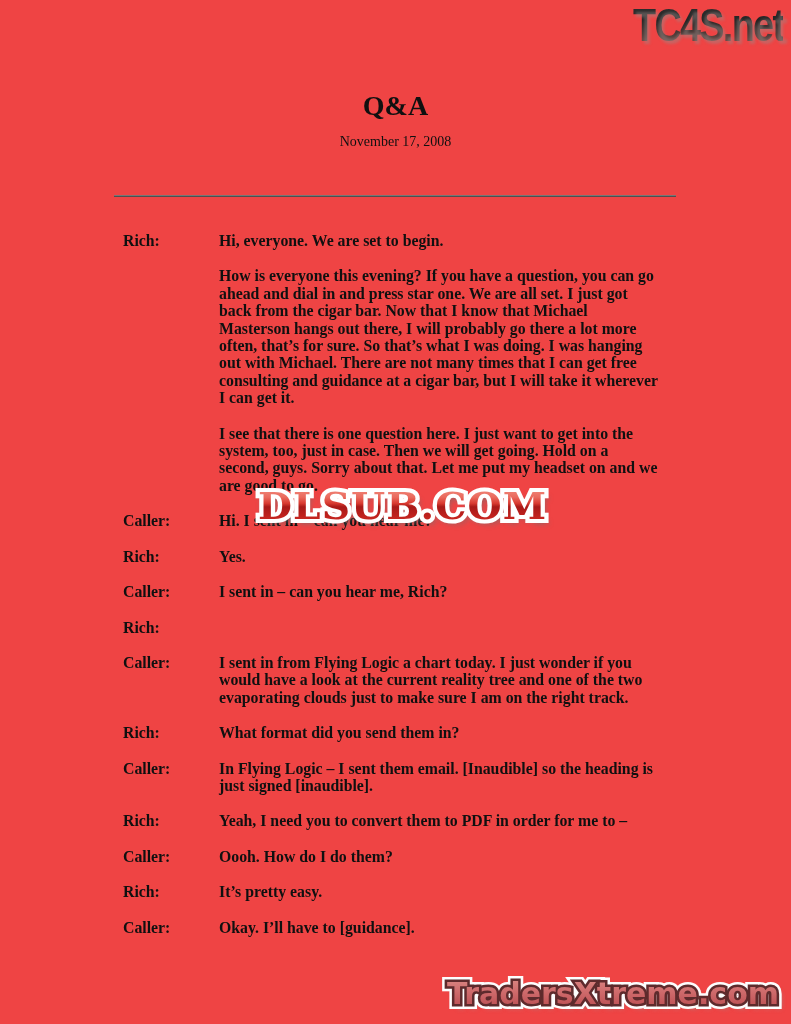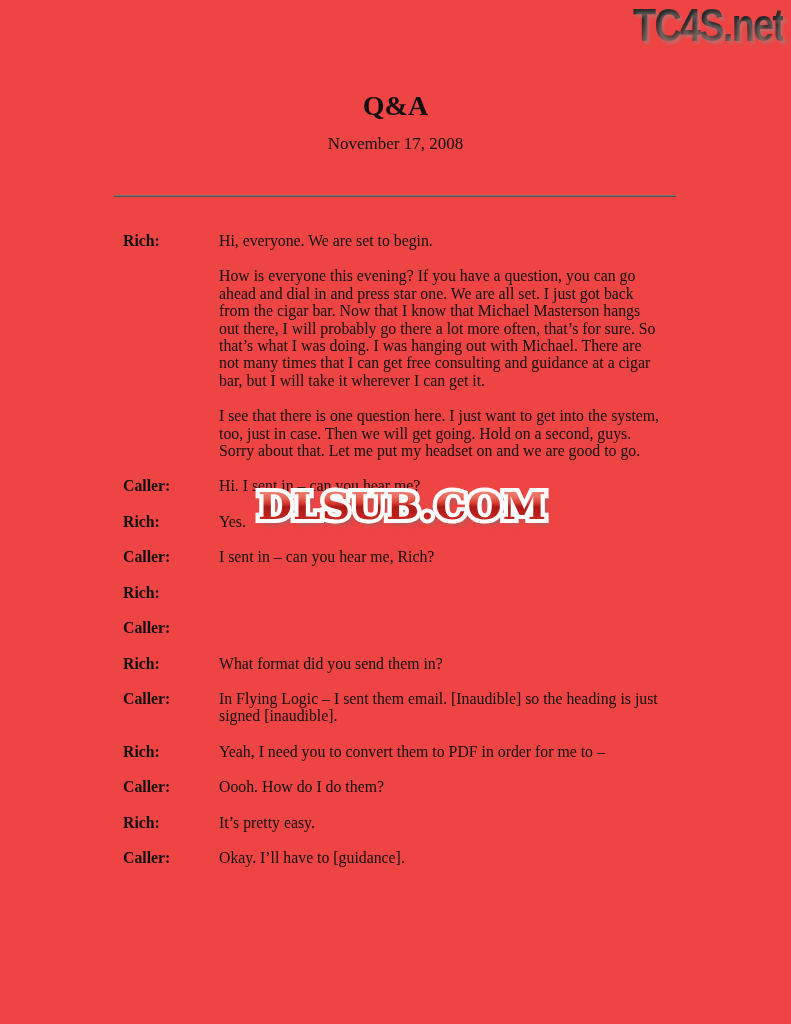--- a/index.html
+++ b/index.html
@@ -24,38 +24,38 @@
     text-shadow:3px 3px 3px rgba(150,140,138,0.45);
   }
 
   
   .title{
     position:absolute;top:90px;left:0;width:100%;
     text-align:center;font-weight:700;font-size:28px;
   }
   .date{
     position:absolute;top:134px;left:0;width:100%;
-    text-align:center;font-size:17px;
+    text-align:center;font-size:14px;
   }
 
   
   .divider{
     position:absolute;top:195px;left:114px;width:562px;height:2px;
     background:linear-gradient(180deg,#8a8a8a 0%,#3c3c3c 100%);
   }
 
   
   .dialogue{
     position:absolute;top:232px;left:114px;width:562px;
     font-size:15.8px;line-height:17.4px;
   }
   .entry{display:flex;margin-bottom:18px;}
   .speaker{width:96px;flex:0 0 96px;font-weight:700;margin-left:9px;}
   .content{flex:1;}
-  .content p{margin:0 16px 18px 0;}
+  .content p{margin:0 16px 18px 0;font-weight:bold;}
   .content p:last-child{margin-bottom:0;}
 
   
   .watermark{
     position:absolute;left:258px;top:483px;
     font-family:"DejaVu Serif", serif;
     font-weight:700;font-size:37px;line-height:46px;letter-spacing:1px;
     transform:scaleX(1.06);transform-origin:left top;
     white-space:nowrap;
   }
@@ -136,20 +136,23 @@
         <p>I sent in – can you hear me, Rich?</p>
       </div>
     </div>
 
     <div class="entry">
       <div class="speaker">Rich:</div>
     </div>
 
     <div class="entry">
       <div class="speaker">Caller:</div>
+      <div class="content">
+        <p>I sent in from Flying Logic a chart today. I just wonder if you would have a look at the current reality tree and one of the two evaporating clouds just to make sure I am on the right track.</p>
+      </div>
     </div>
 
     <div class="entry">
       <div class="speaker">Rich:</div>
       <div class="content">
         <p>What format did you send them in?</p>
       </div>
     </div>
 
     <div class="entry">
@@ -187,14 +190,19 @@
       </div>
     </div>
 
   </div>
 
   <div class="watermark">
     <span class="wm-back">DLSUB.COM</span>
     <span class="wm-front">DLSUB.COM</span>
   </div>
 
+  <div class="footer-logo">
+    <span class="fl-glow">TradersXtreme.com</span>
+    <span class="fl-outline">TradersXtreme.com</span>
+    <span class="fl-fill">TradersXtreme.com</span>
+  </div>
 
 </div>
 
 </body></html>

